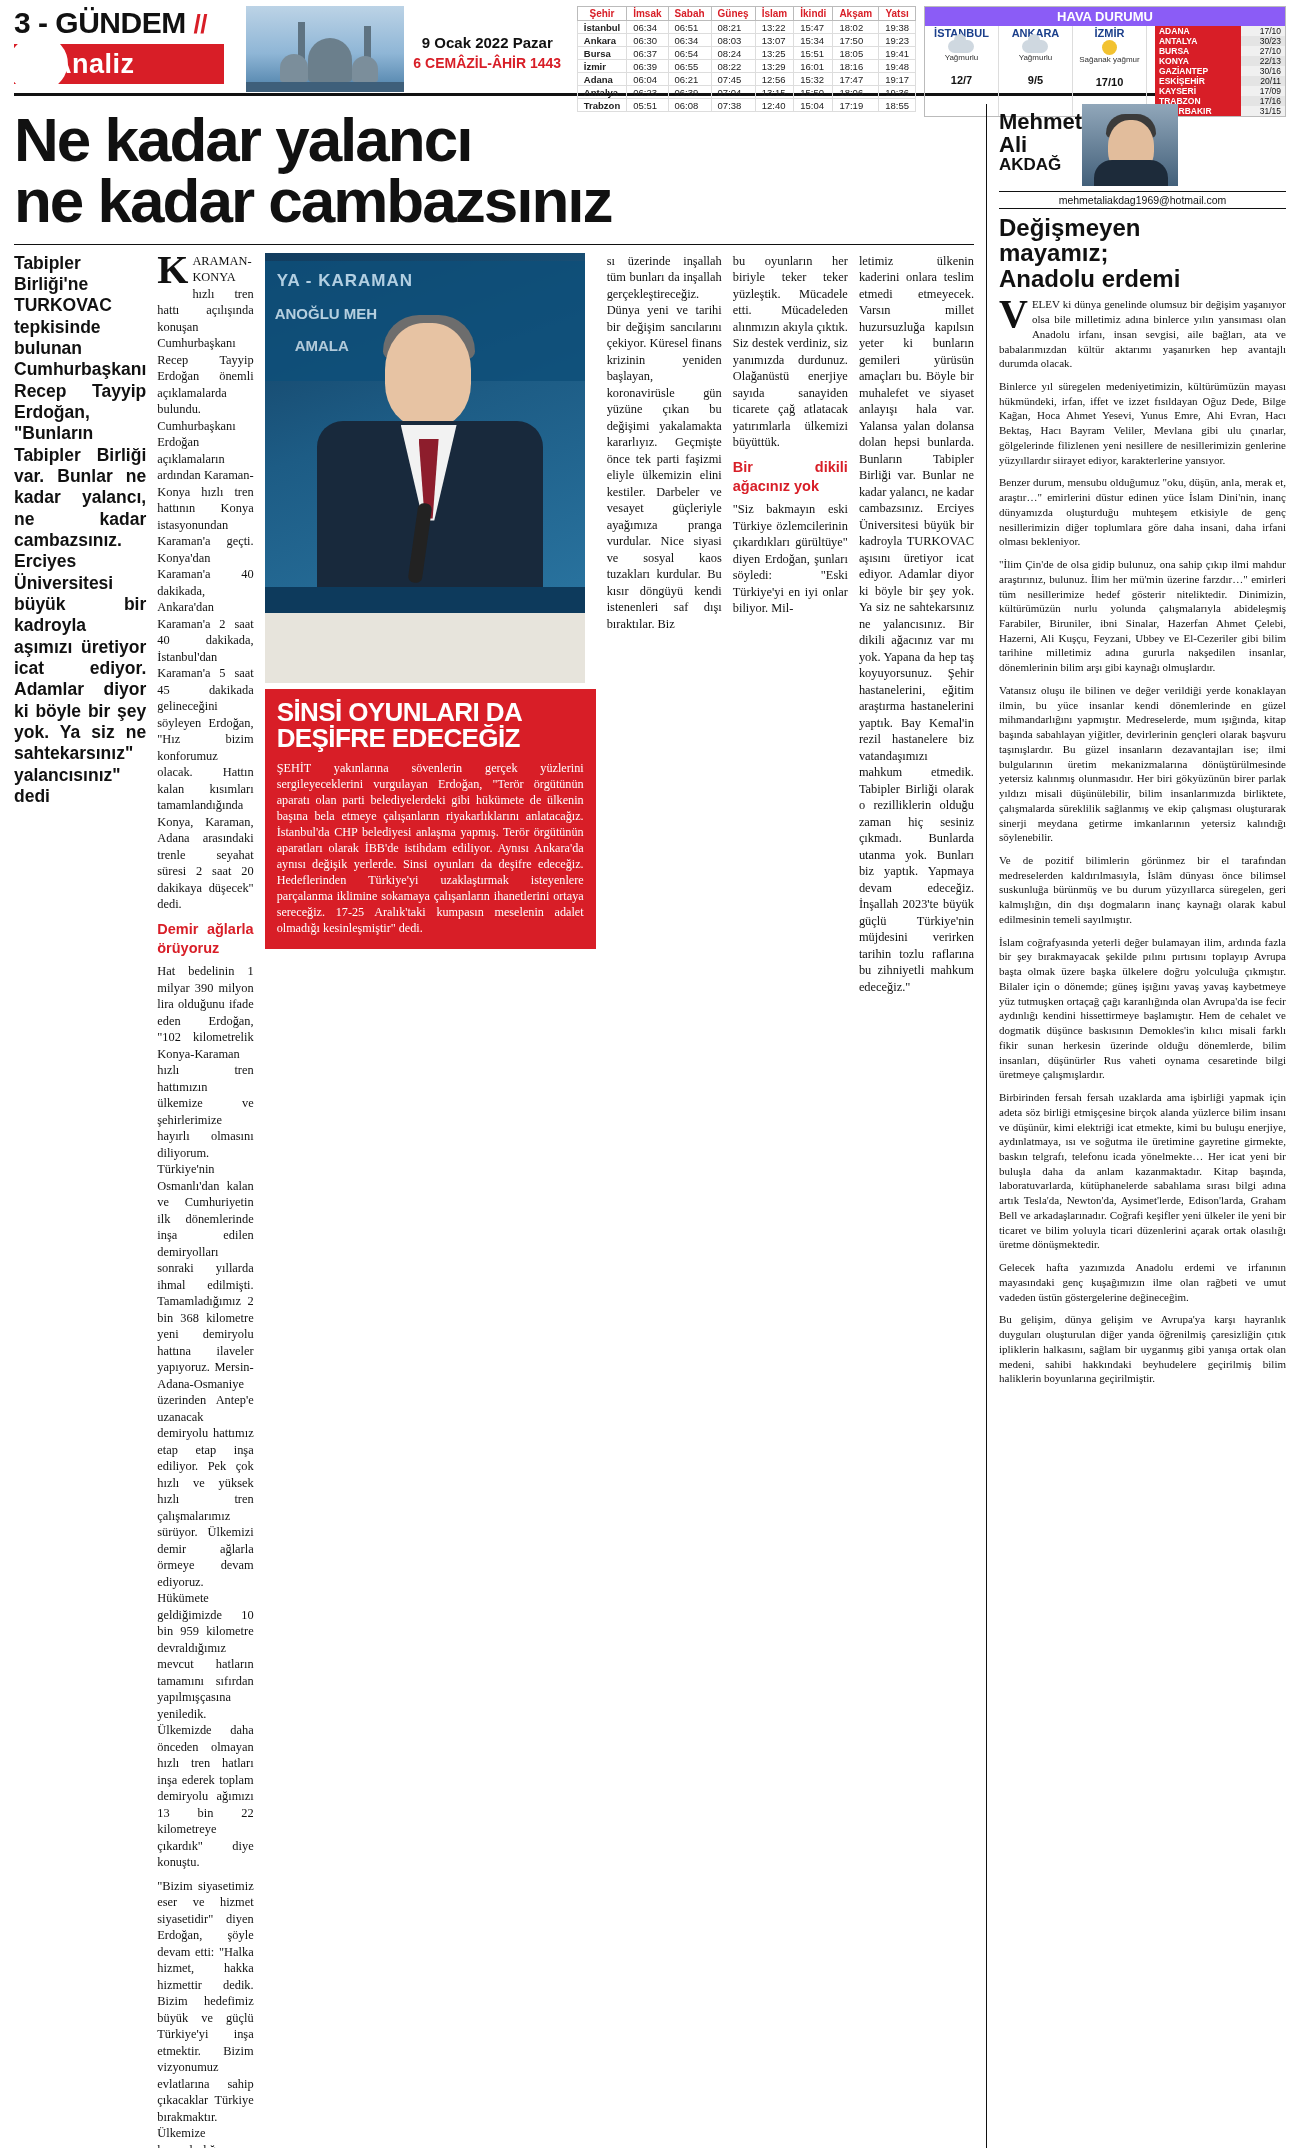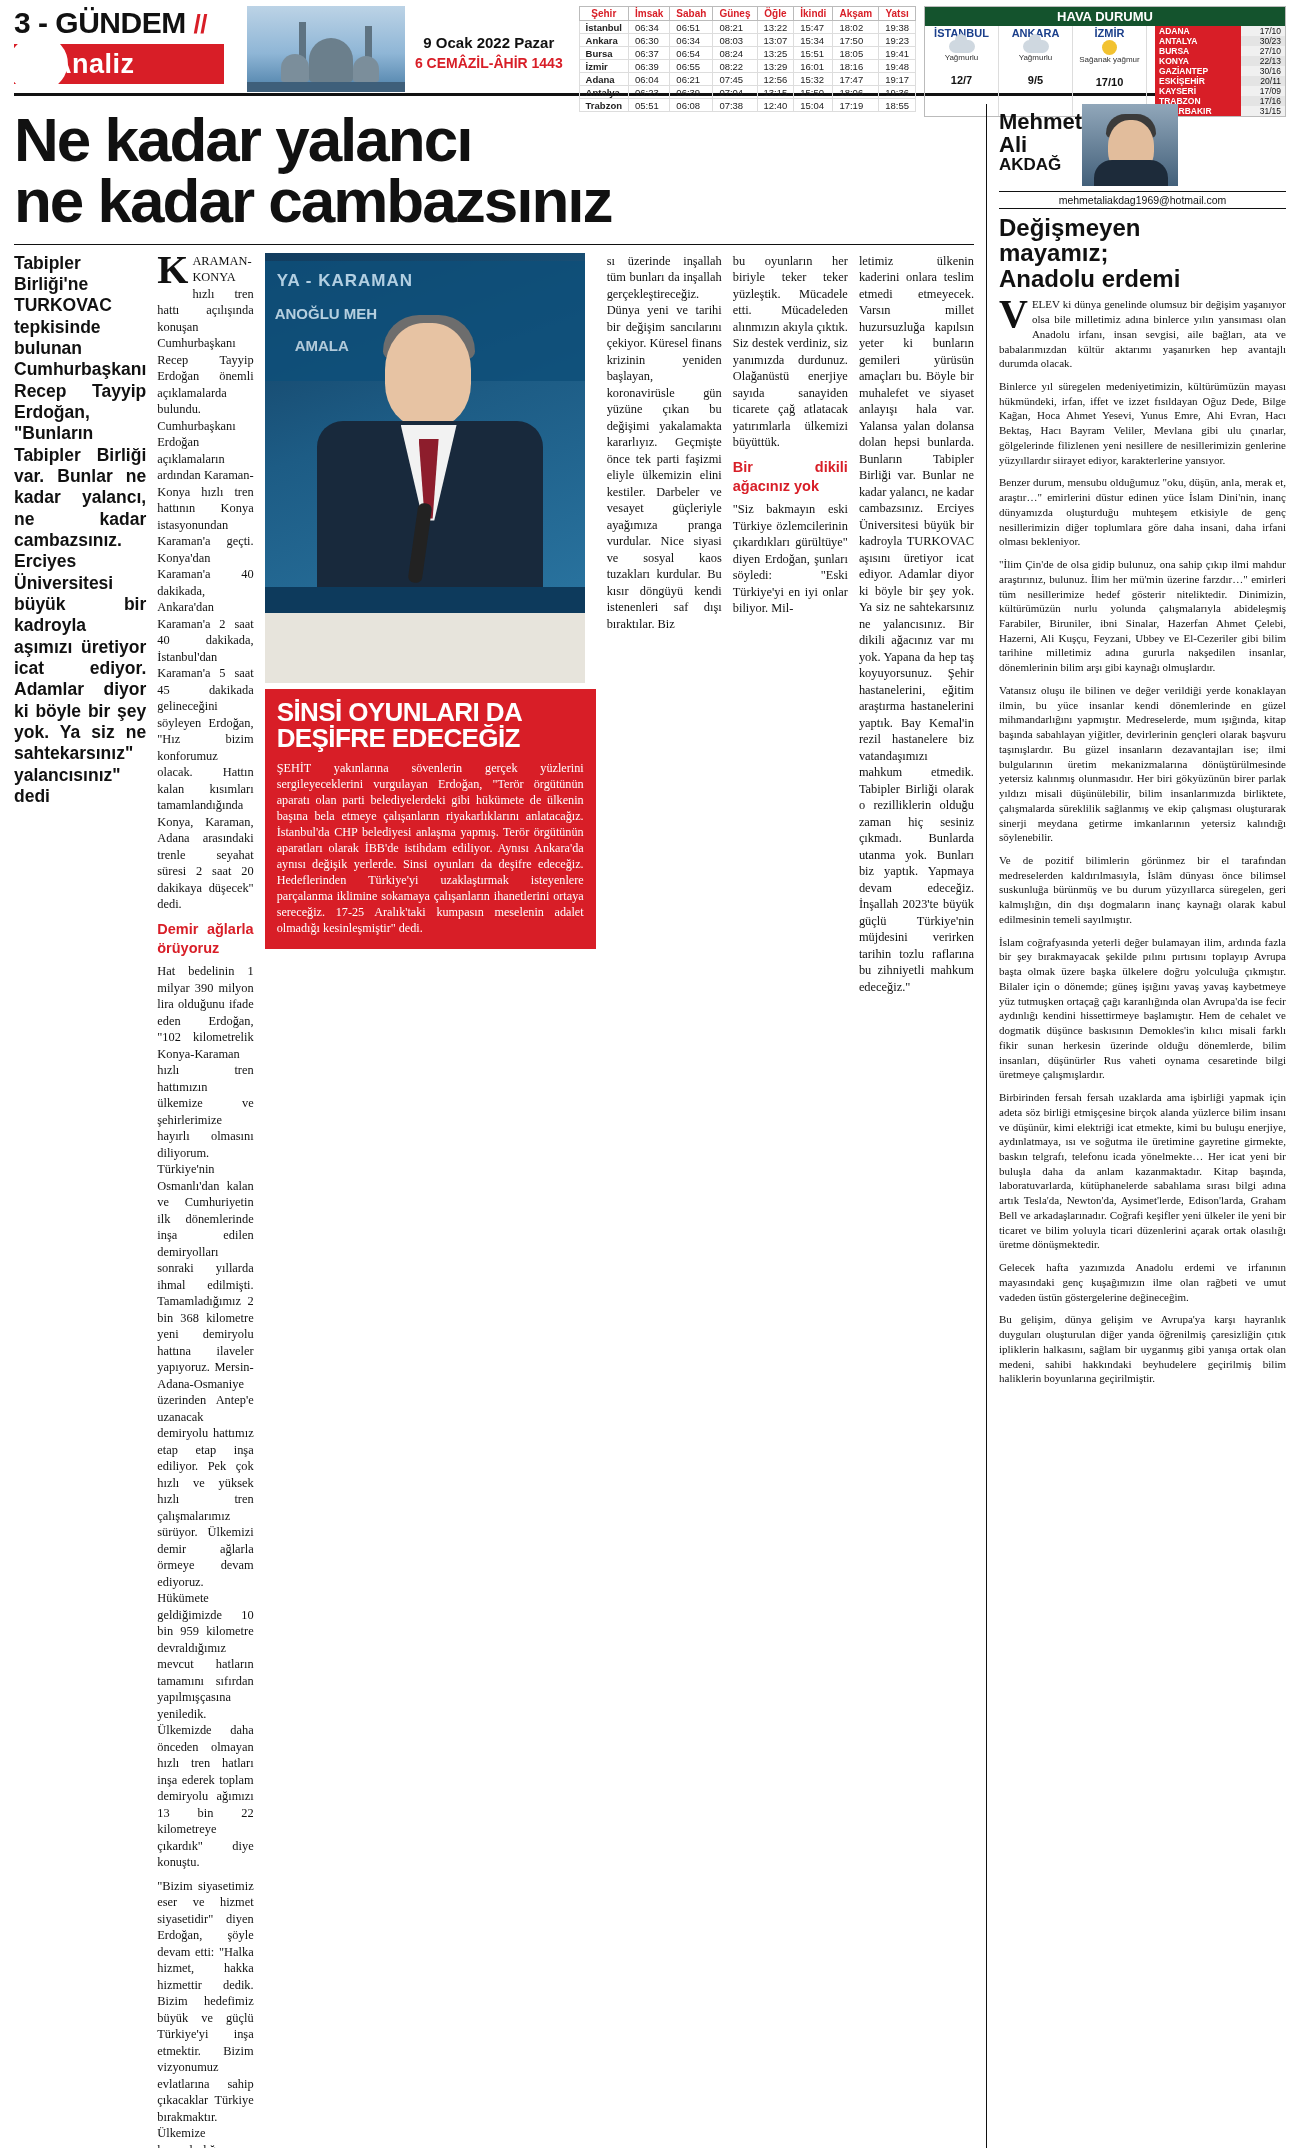--- a/index.html
+++ b/index.html
@@ -35,21 +35,21 @@
   .mh-photo .ground { position:absolute; bottom:0; left:0; right:0; height:10px; background:#3e5f7a; }
 
   
   .prayer { border:1px solid #999; border-collapse:collapse; font-family:"Liberation Sans", sans-serif; font-size:9.5px; margin-left:6px; }
   .prayer th { background:#fff; color:#d81e27; font-weight:bold; border:1px solid #bbb; padding:1px 6px; font-size:10px; }
   .prayer td { border:1px solid #ddd; padding:0.5px 6px; text-align:left; color:#222; }
   .prayer td.city { text-align:left; font-weight:bold; }
 
   
   .weather { margin-left:8px; border:1px solid #bbb; }
-  .weather-title { background:#14532d; color:#fff; font-family:"Liberation Sans", sans-serif; font-weight:bold; font-size:13px; text-align:center; padding:2px 24px; }
+  .weather-title { background:#8b5cf6; color:#fff; font-family:"Liberation Sans", sans-serif; font-weight:bold; font-size:13px; text-align:center; padding:2px 24px; }
   .weather-body { display:flex; }
   .wcol { width:74px; text-align:center; font-family:"Liberation Sans", sans-serif; border-right:1px solid #ddd; padding:1px 0 2px; }
   .wcol .wc-city { font-size:11px; font-weight:bold; color:#1b3f8b; }
   .wcol .wc-desc { font-size:8px; color:#333; line-height:1.05; height:20px; }
   .wcol .wc-temp { font-size:11px; font-weight:bold; }
   .wcloud { width:26px; height:13px; background:#cfd8e0; border-radius:8px; margin:1px auto; position:relative; }
   .wcloud:after{content:"";position:absolute;width:12px;height:12px;background:#cfd8e0;border-radius:50%;top:-6px;left:6px;}
   .wsun { width:15px;height:15px;border-radius:50%;background:#f2c230;margin:1px auto;}
   .wlist { font-family:"Liberation Sans", sans-serif; font-size:8.5px; margin-left:8px; }
   .wrow { display:flex; }
@@ -138,21 +138,21 @@
       <div class="d2">6 CEMÂZİL-ÂHİR 1443</div>
     </div>
 
     <table class="prayer">
       <thead>
           <tr id="prayer-head">
             <th>Şehir</th>
             <th>İmsak</th>
             <th>Sabah</th>
             <th>Güneş</th>
-            <th>Öğle</th>
+            <th>İslam</th>
             <th>İkindi</th>
             <th>Akşam</th>
             <th>Yatsı</th>
           </tr>
         </thead>
       <tbody id="prayer-body">
           <tr>
             <td class="city">İstanbul</td>
             <td>06:34</td>
             <td>06:51</td>

